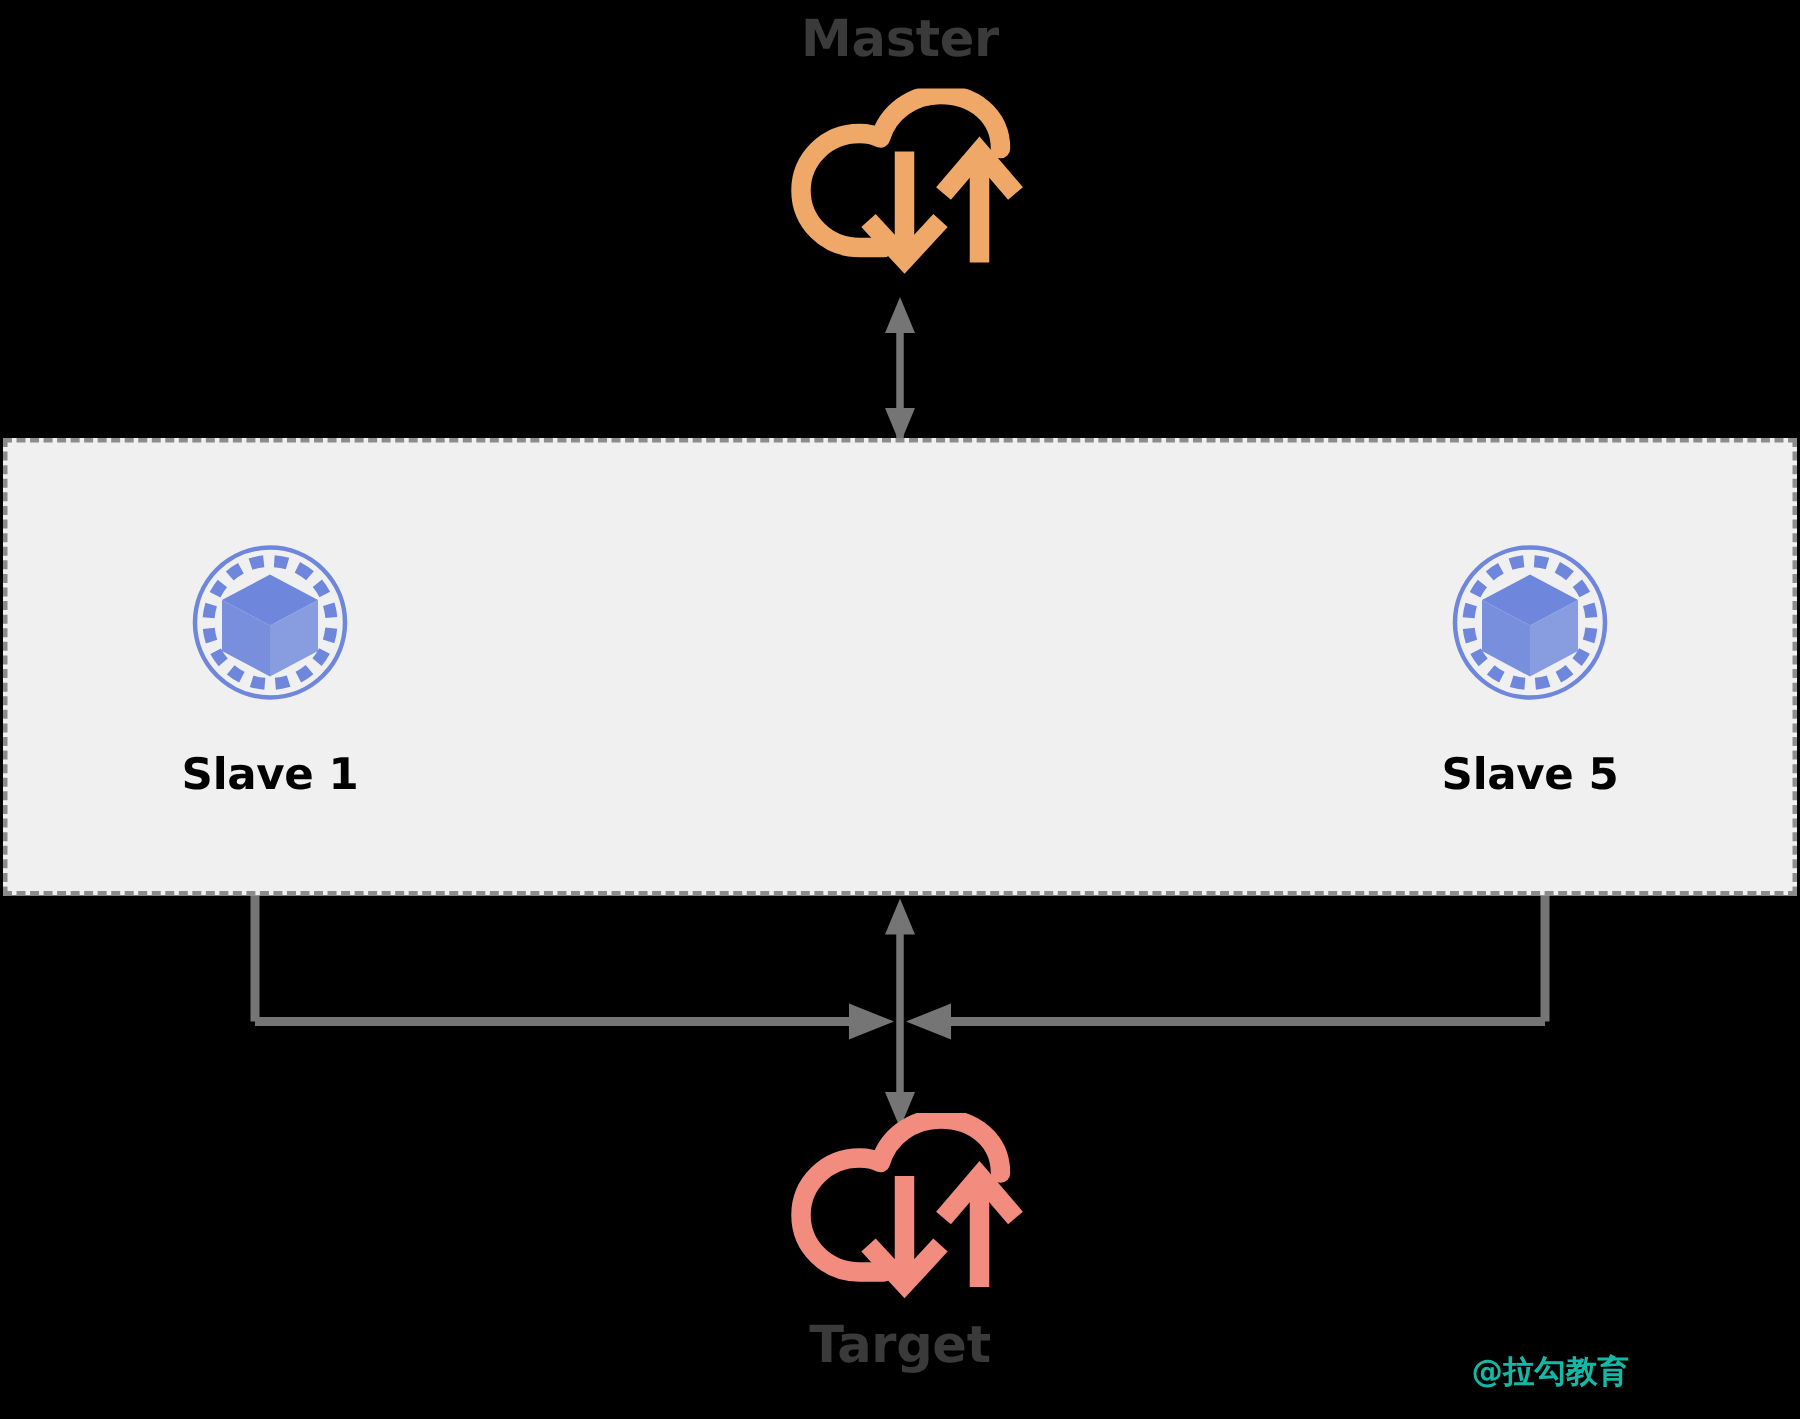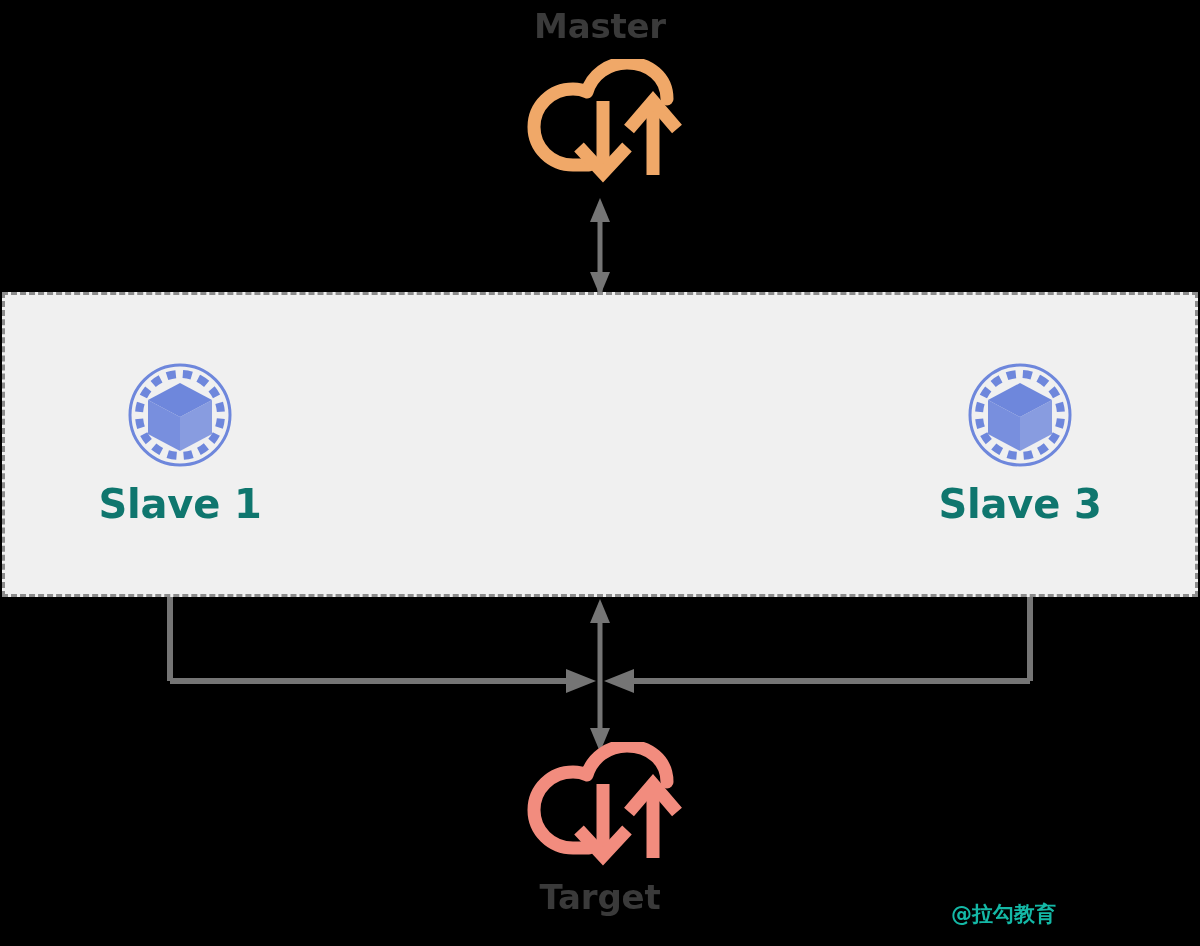--- a/index.html
+++ b/index.html
@@ -3,21 +3,21 @@
 <meta charset="utf-8">
 <style>
   html,body{margin:0;padding:0;}
   body{
     width:1200px;height:946px;
     background:#000000;
     font-family:"DejaVu Sans","Liberation Sans",sans-serif;
     overflow:hidden;
     position:relative;
   }
-  #stage{position:absolute;left:0;top:0;width:1072px;height:946px;}
+  #stage{position:absolute;left:0;top:0;width:1072px;height:946px;padding-left:30px;}
 
   
   #master-node{
     position:absolute; left:0; top:8px; width:1200px;
     display:flex;flex-direction:column;align-items:center;
   }
   .node-label{
     font-size:34px;font-weight:700;color:#3a3a3a;
     letter-spacing:-0.2px;line-height:1.1;
   }
@@ -35,22 +35,22 @@
     position:absolute;left:0;top:0;width:100%;height:100%;
     display:flex;align-items:flex-start;justify-content:space-between;
     padding:0 60px;box-sizing:border-box;
   }
   .slave-node{
     width:230px;
     display:flex;flex-direction:column;align-items:center;
     padding-top:66px;
   }
   .slave-label{
-    margin-top:8px;
-    font-size:40px;font-weight:700;color:#0f766e;
+    margin-top:26px;
+    font-size:29px;font-weight:700;color:#000000;
     letter-spacing:-0.2px;
   }
 
   
   #target-node{
     position:absolute;left:0;top:742px;width:1200px;
     display:flex;flex-direction:column;align-items:center;
   }
   #target-label{margin-top:8px;}
 
@@ -139,21 +139,21 @@
           <svg width="108" height="108" viewBox="0 0 108 108" xmlns="http://www.w3.org/2000/svg">
             <circle cx="54" cy="54" r="50" fill="none" stroke="#6E87DC" stroke-width="3"></circle>
             <circle cx="54" cy="54" r="41" fill="none" stroke="#6E87DC" stroke-width="8" stroke-dasharray="9 7" stroke-linecap="butt" transform="rotate(-62 54 54)"></circle>
             <g fill="#6E87DC">
               <polygon points="54,22 86,39 54,56 22,39"></polygon>
               <polygon points="22,39 54,56 54,90 22,73" opacity="0.92"></polygon>
               <polygon points="86,39 54,56 54,90 86,73" opacity="0.80"></polygon>
             </g>
           </svg>
         </div>
-        <div class="slave-label">Slave 3</div>
+        <div class="slave-label">Slave 5</div>
       </div>
 
     </div>
   </div>
 
   <div id="target-node">
     <div>
       <svg width="170" height="125" viewBox="0 0 170 125" xmlns="http://www.w3.org/2000/svg">
         <path d="M152 40 C152 18 134 4 112 4 C93 4 77 16 72 33
                  C68 31 63 30 58 30 C36 30 19 47 19 68

